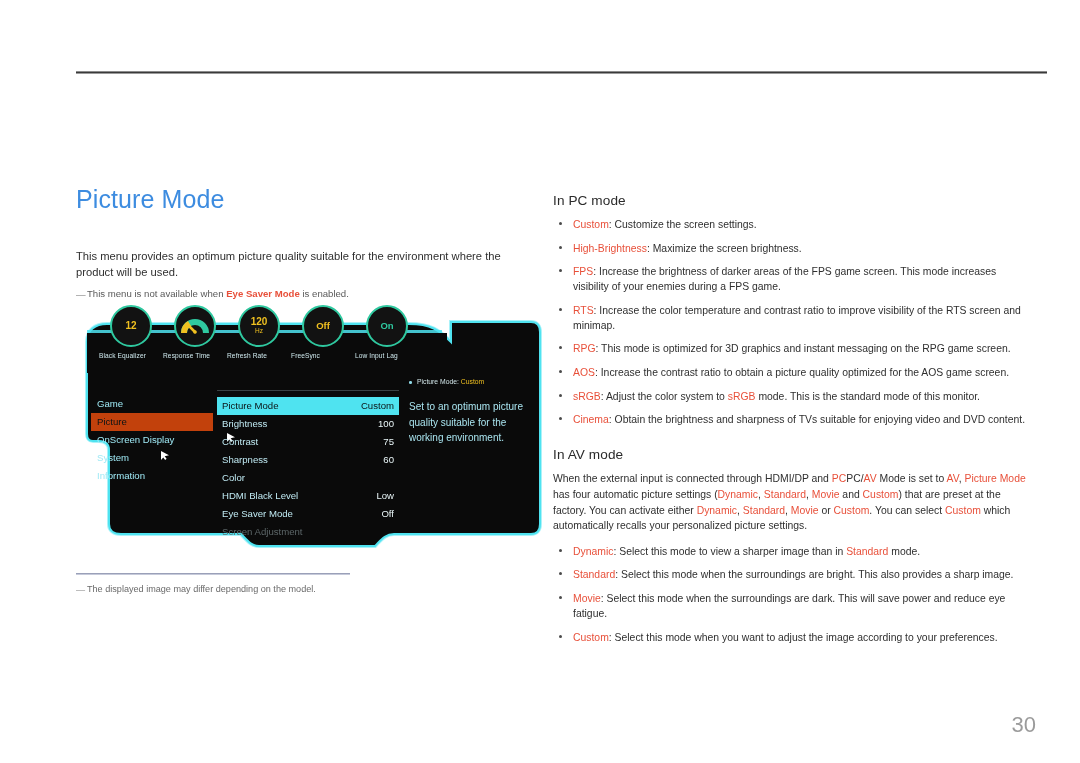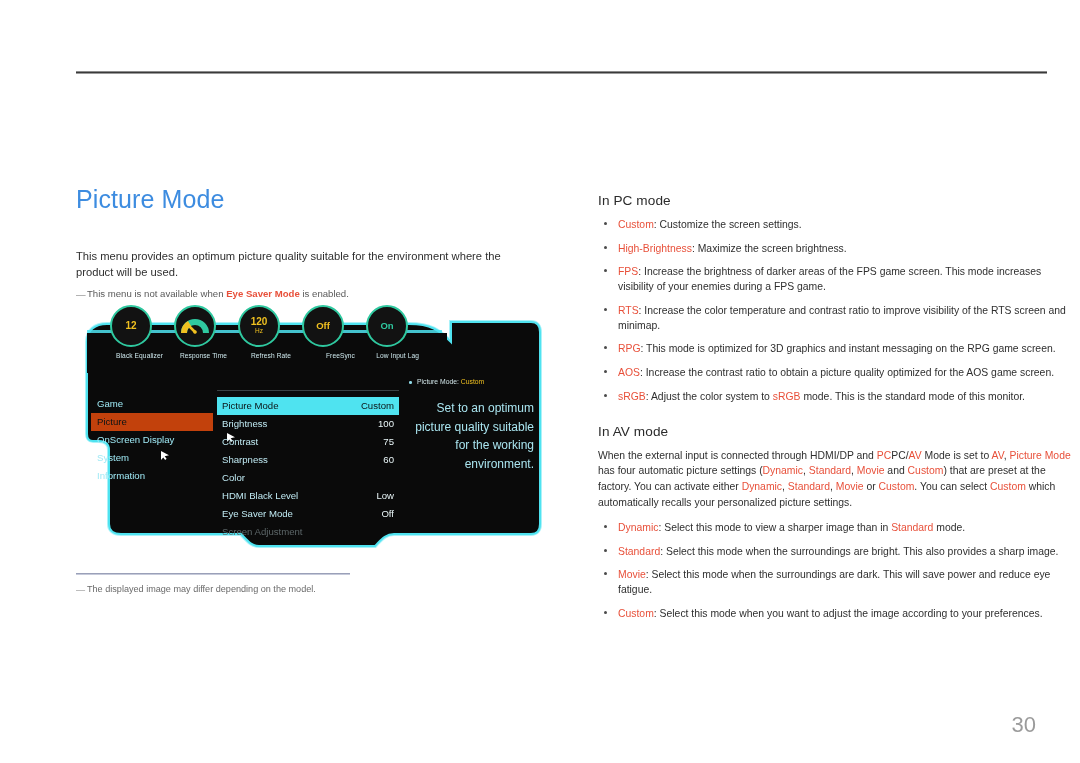--- a/index.html
+++ b/index.html
@@ -37,21 +37,21 @@
   }
   .red{color:#e8503a;}
   .red-b{color:#e8503a;font-weight:bold;}
 
   
   .osd-wrap{position:absolute;left:58px;top:300px;width:465px;height:258px;}
   .osd-svg{position:absolute;left:0;top:0;}
   .osd-layer{position:absolute;left:0;top:0;width:465px;height:258px;}
 
   .icon-row{position:absolute;left:20px;top:5px;width:320px;height:62px;}
-  .icon-item{position:absolute;top:0;width:64px;text-align:right;}
+  .icon-item{position:absolute;top:0;width:64px;text-align:left;}
   .knob{
     width:38px;height:38px;border-radius:50%;
     background:#121212;border:2px solid #2fc9a0;
     margin:0 auto;position:relative;
     display:flex;align-items:center;justify-content:center;flex-direction:column;
   }
   .knob .kv{font-size:10px;color:#f0c020;font-weight:bold;line-height:1;}
   .knob .ku{font-size:6.5px;color:#f0c020;line-height:1;margin-top:1px;}
   .knob .kon{font-size:9.5px;color:#2fc9a0;font-weight:bold;line-height:1;}
   .knob .koff{font-size:9.5px;color:#f0c020;font-weight:bold;line-height:1;}
@@ -75,36 +75,36 @@
   }
   .row.sel{background:#4fe3f0;color:#0b1416;}
   .row.dim{color:#5c6668;}
   .row .rv{color:#e9f6f8;}
   .row.sel .rv{color:#0b1416;}
 
   .menu-right{position:absolute;left:330px;top:8px;width:125px;}
   .hint-top{font-size:6.8px;color:#cfe3e6;margin-bottom:14px;position:relative;padding-left:8px;}
   .hint-top .bull{position:absolute;left:0;top:3px;width:2.5px;height:2.5px;background:#8fd8e5;border-radius:50%;}
   .hint-top .hv{color:#f0c020;}
-  .hint-desc{font-size:12px;color:#a9e4ef;line-height:1.55;text-align:right;}
+  .hint-desc{font-size:10px;color:#a9e4ef;line-height:1.55;}
 
   .cursor{position:absolute;width:8px;height:9px;background:#ffffff;
     clip-path:polygon(0 0,0 100%,28% 72%,52% 100%,70% 86%,46% 58%,100% 48%);}
 
   
   .foot-rule{position:absolute;left:55px;top:573px;width:274px;height:2px;
     background:linear-gradient(to bottom,#9aa0b8 0 1px,#c6cada 1px 2px);}
   .footnote{
     position:absolute;left:55px;top:583px;width:400px;font-size:9.1px;color:#6a6a6a;
     padding-left:11px;line-height:1.4;
   }
   .footnote .dash{position:absolute;left:0;top:1px;color:#9a9a9a;}
 
   
-  .right-col{position:absolute;left:577px;top:193px;width:477px;}
+  .right-col{position:absolute;left:532px;top:193px;width:477px;}
   h2.sub{
     margin:0 0 9px 0;font-size:13.6px;font-weight:400;color:#2b2b2b;
     letter-spacing:.1px;
   }
   h2.sub.second{margin-top:20px;}
   ul.bl{list-style:none;margin:0;padding:0;}
   ul.bl li{
     position:relative;padding-left:20px;margin-bottom:8.5px;
     font-size:10.4px;line-height:1.45;color:#2f2f2f;
   }
@@ -286,20 +286,21 @@
 
     <h2 class="sub">In PC mode</h2>
     <ul class="bl">
       <li><span class="b"></span><span class="red">Custom</span><span>: Customize the screen settings.</span></li>
       <li><span class="b"></span><span class="red">High-Brightness</span><span>: Maximize the screen brightness.</span></li>
       <li><span class="b"></span><span class="red">FPS</span><span>: Increase the brightness of darker areas of the FPS game screen. This mode increases visibility of your enemies during a FPS game.</span></li>
       <li><span class="b"></span><span class="red">RTS</span><span>: Increase the color temperature and contrast ratio to improve visibility of the RTS screen and minimap.</span></li>
       <li><span class="b"></span><span class="red">RPG</span><span>: This mode is optimized for 3D graphics and instant messaging on the RPG game screen.</span></li>
       <li><span class="b"></span><span class="red">AOS</span><span>: Increase the contrast ratio to obtain a picture quality optimized for the AOS game screen.</span></li>
       <li><span class="b"></span><span class="red">sRGB</span><span>: Adjust the color system to <span class="red">sRGB</span> mode. This is the standard mode of this monitor.</span></li>
+      <li><span class="b"></span><span class="red">Cinema</span><span>: Obtain the brightness and sharpness of TVs suitable for enjoying video and DVD content.</span></li>
     </ul>
 
     <h2 class="sub second">In AV mode</h2>
     <p class="para">When the external input is connected through HDMI/DP and <span class="red">PC</span>PC/<span class="red">AV</span> Mode is set to <span class="red">AV</span>, <span class="red">Picture Mode</span> has four automatic picture settings (<span class="red">Dynamic</span>, <span class="red">Standard</span>, <span class="red">Movie</span> and <span class="red">Custom</span>) that are preset at the factory. You can activate either <span class="red">Dynamic</span>, <span class="red">Standard</span>, <span class="red">Movie</span> or <span class="red">Custom</span>. You can select <span class="red">Custom</span> which automatically recalls your personalized picture settings.</p>
     <ul class="bl">
       <li><span class="b"></span><span class="red">Dynamic</span><span>: Select this mode to view a sharper image than in <span class="red">Standard</span> mode.</span></li>
       <li><span class="b"></span><span class="red">Standard</span><span>: Select this mode when the surroundings are bright. This also provides a sharp image.</span></li>
       <li><span class="b"></span><span class="red">Movie</span><span>: Select this mode when the surroundings are dark. This will save power and reduce eye fatigue.</span></li>
       <li><span class="b"></span><span class="red">Custom</span><span>: Select this mode when you want to adjust the image according to your preferences.</span></li>
     </ul>

